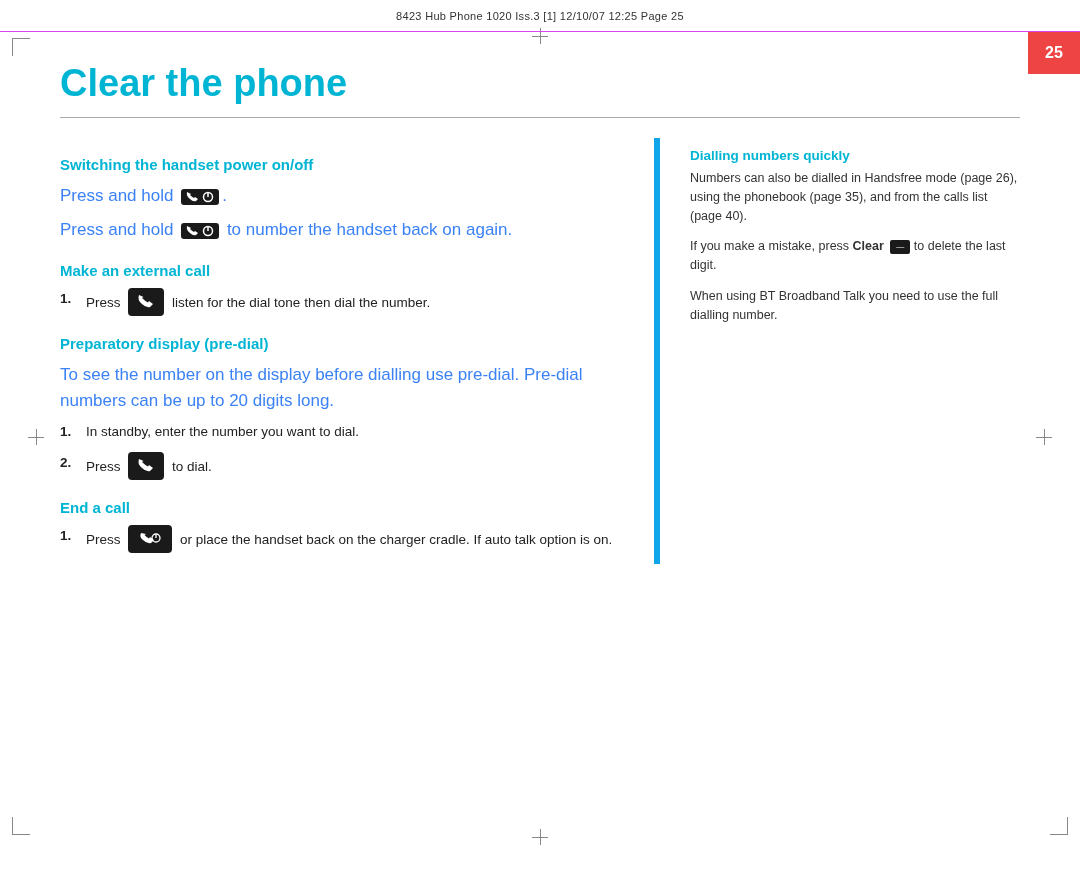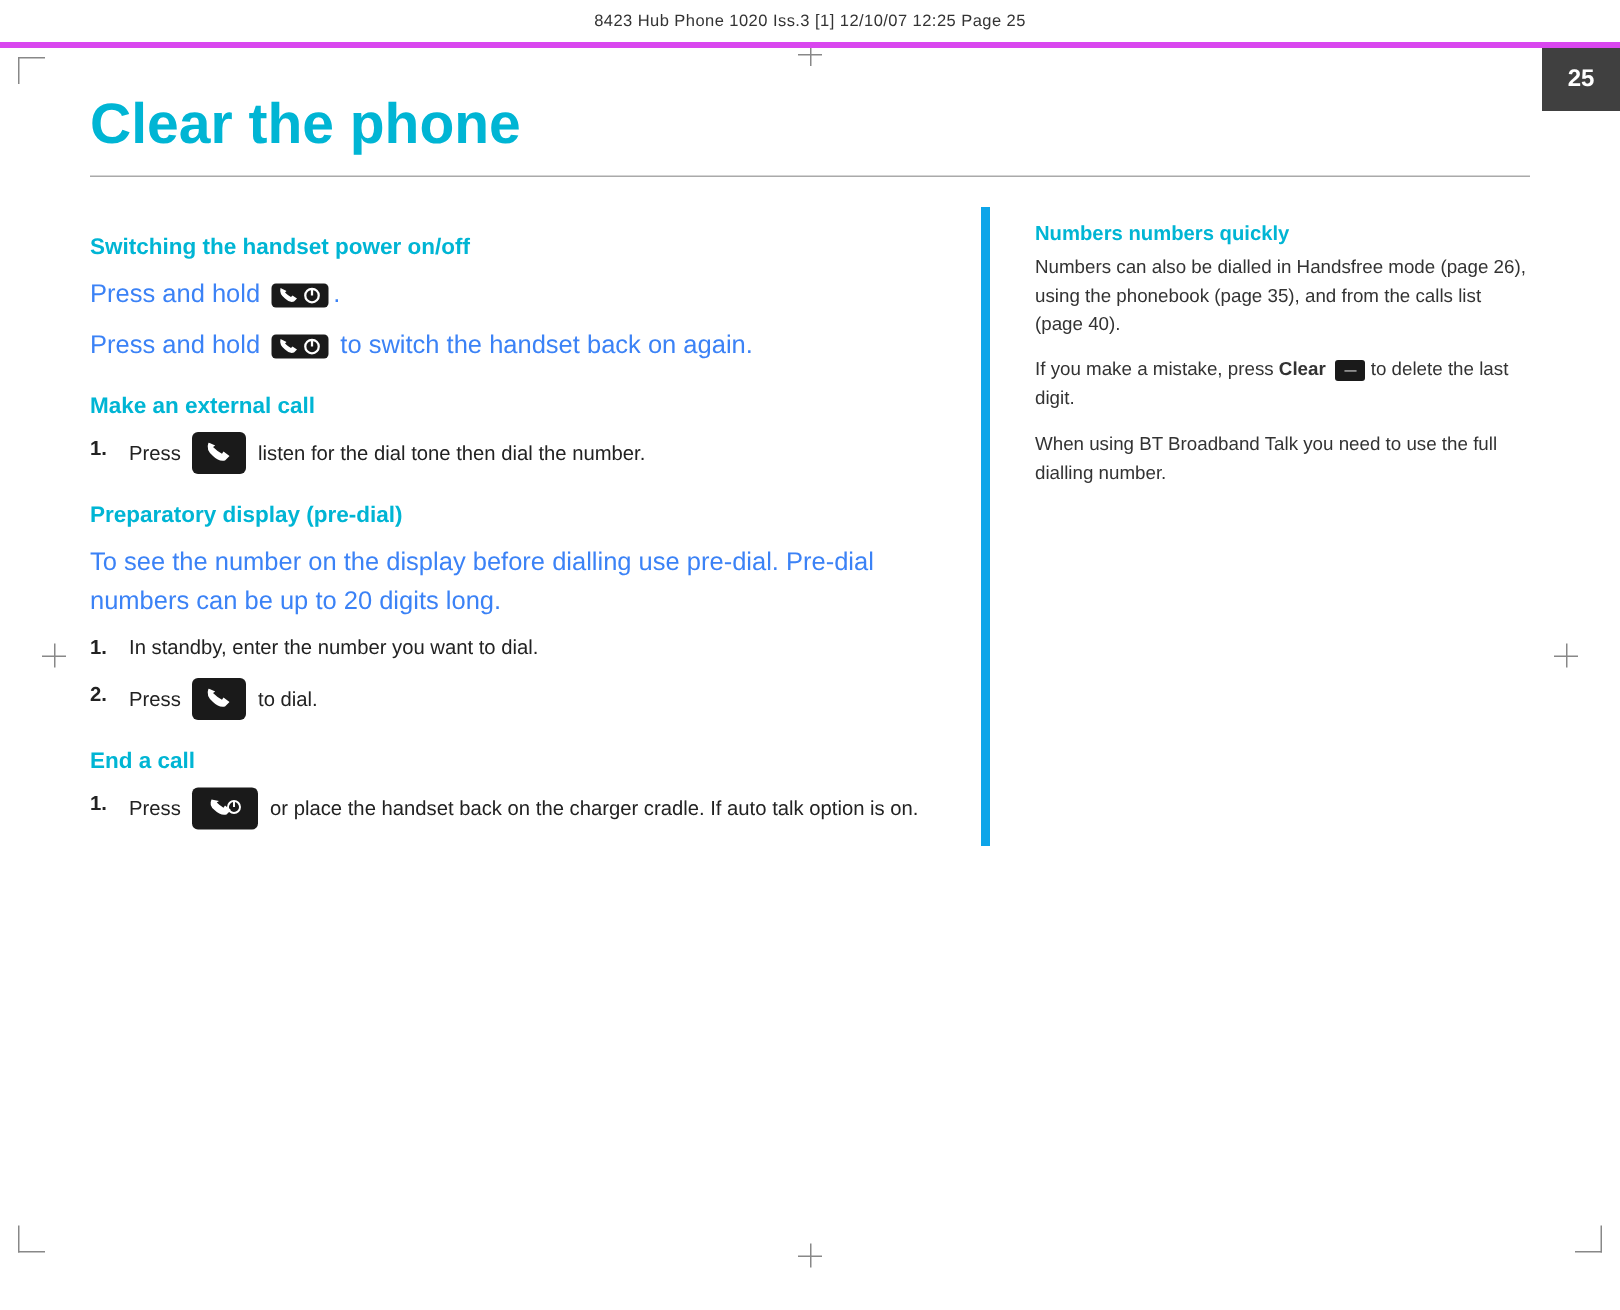--- a/index.html
+++ b/index.html
@@ -14,39 +14,39 @@
       position: relative;
     }
 
     
     .header-bar {
       position: absolute;
       top: 0;
       left: 0;
       right: 0;
       height: 32px;
-      border-bottom: 4px solid #d946ef;
+      border-bottom: 1px solid #d946ef;
       display: flex;
       align-items: center;
       justify-content: center;
     }
     .header-text {
       font-size: 11px;
       color: #333;
       letter-spacing: 0.3px;
     }
 
     
     .page-tab {
       position: absolute;
       top: 32px;
       right: 0;
       width: 52px;
       height: 42px;
-      background: #404040;
+      background: #ef4444;
       display: flex;
       align-items: center;
       justify-content: center;
     }
     .page-number {
       color: #ffffff;
       font-size: 16px;
       font-weight: bold;
     }
 
@@ -303,21 +303,21 @@
         <span>Press and hold</span>
         <span class="power-icon">
           <svg width="14" height="10" viewBox="0 0 14 10" fill="white">
             <path d="M1,0 Q0,4 4,7 Q7,10 10,9 L12,7 L9,5 L8,6 Q6,5 4,3 L5,2 Z"></path>
           </svg>
           <svg width="12" height="12" viewBox="0 0 12 12" fill="none" stroke="white" stroke-width="1.5">
             <circle cx="6" cy="6" r="4.5"></circle>
             <line x1="6" y1="1" x2="6" y2="6"></line>
           </svg>
         </span>
-        <span>to switch the handset back on again.</span>
+        <span>to number the handset back on again.</span>
       </p>
 
       <div class="section-heading">Make an external call</div>
 
       <div class="numbered-item">
         <span class="num">1.</span>
         <span>
           <span>Press</span>
           <span class="phone-btn">
             <svg width="18" height="14" viewBox="0 0 18 14">
@@ -365,21 +365,21 @@
             </svg>
           </span>
           <span>or place the handset back on the charger cradle. If auto talk option is on.</span>
         </span>
       </div>
 
     </div>
 
     <div class="right-col">
 
-      <div class="right-heading">Numbers numbers quickly</div>
+      <div class="right-heading">Dialling numbers quickly</div>
 
       <p class="right-body">Numbers can also be dialled in Handsfree mode (page 26), using the phonebook (page 35), and from the calls list (page 40).</p>
 
       <p class="right-body">
         <span>If you make a mistake, press</span>
         <strong>Clear</strong>
         <span class="clear-btn">—</span>
         <span>to delete the last digit.</span>
       </p>
 

